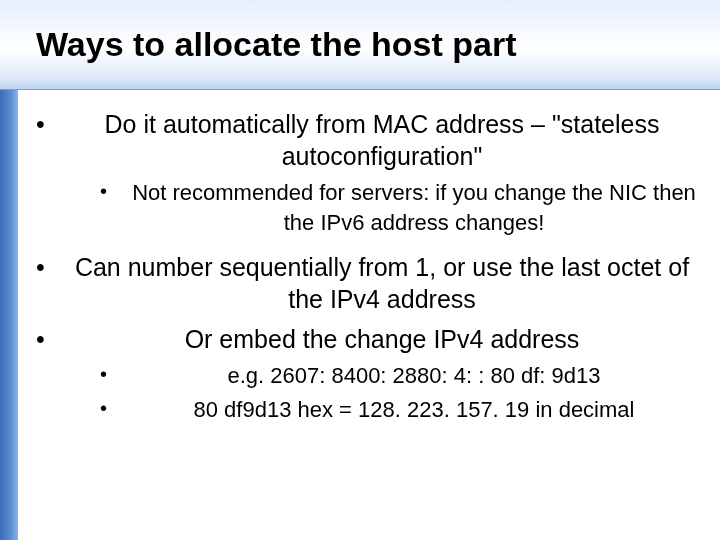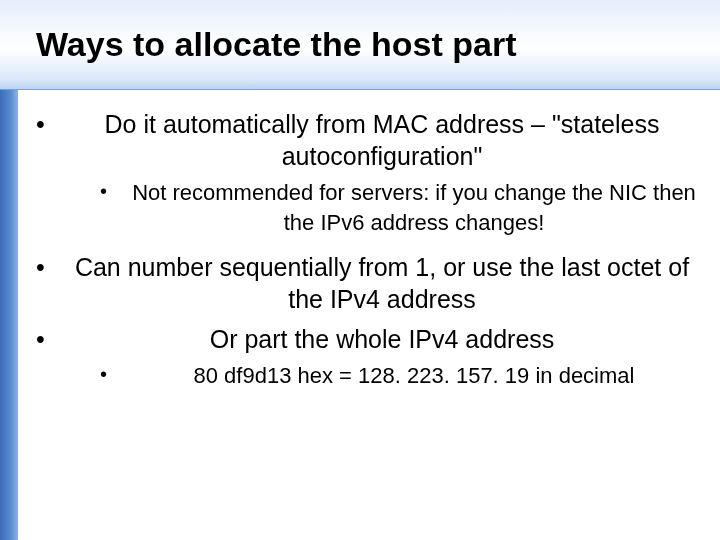--- a/index.html
+++ b/index.html
@@ -82,21 +82,24 @@
       <ul class="sub">
         <li>
           <span>Not recommended for servers: if you change the NIC then the IPv6 address changes!</span>
         </li>
       </ul>
     </li>
     <li class="group2">
       <span>Can number sequentially from 1, or use the last octet of the IPv4 address</span>
     </li>
     <li>
-      <span>Or part the whole IPv4 address</span>
+      <span>Or embed the change IPv4 address</span>
       <ul class="sub">
+        <li>
+          <span>e.g. 2607: 8400: 2880: 4: : 80 df: 9d13</span>
+        </li>
         <li>
           <span>80 df9d13 hex = 128. 223. 157. 19 in decimal</span>
         </li>
       </ul>
     </li>
   </ul>
 </div>
 
 </body></html>

